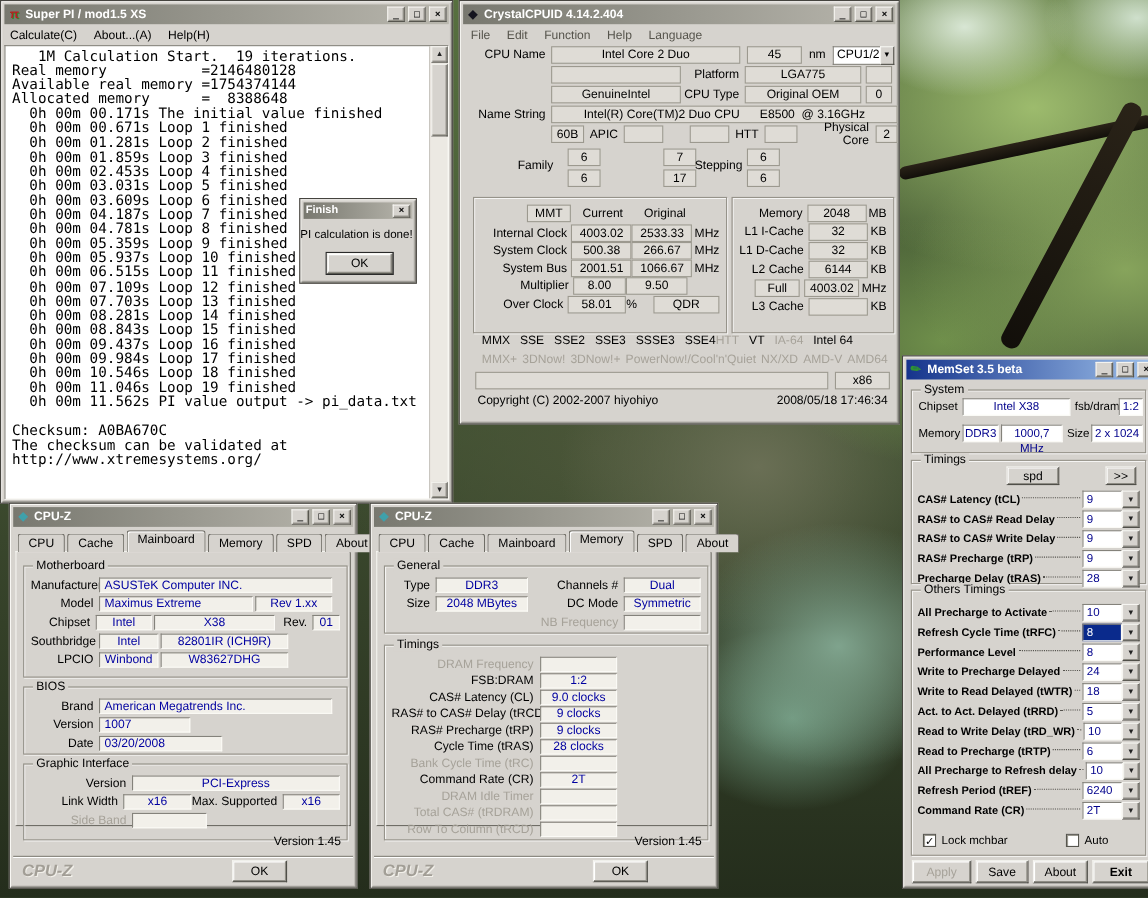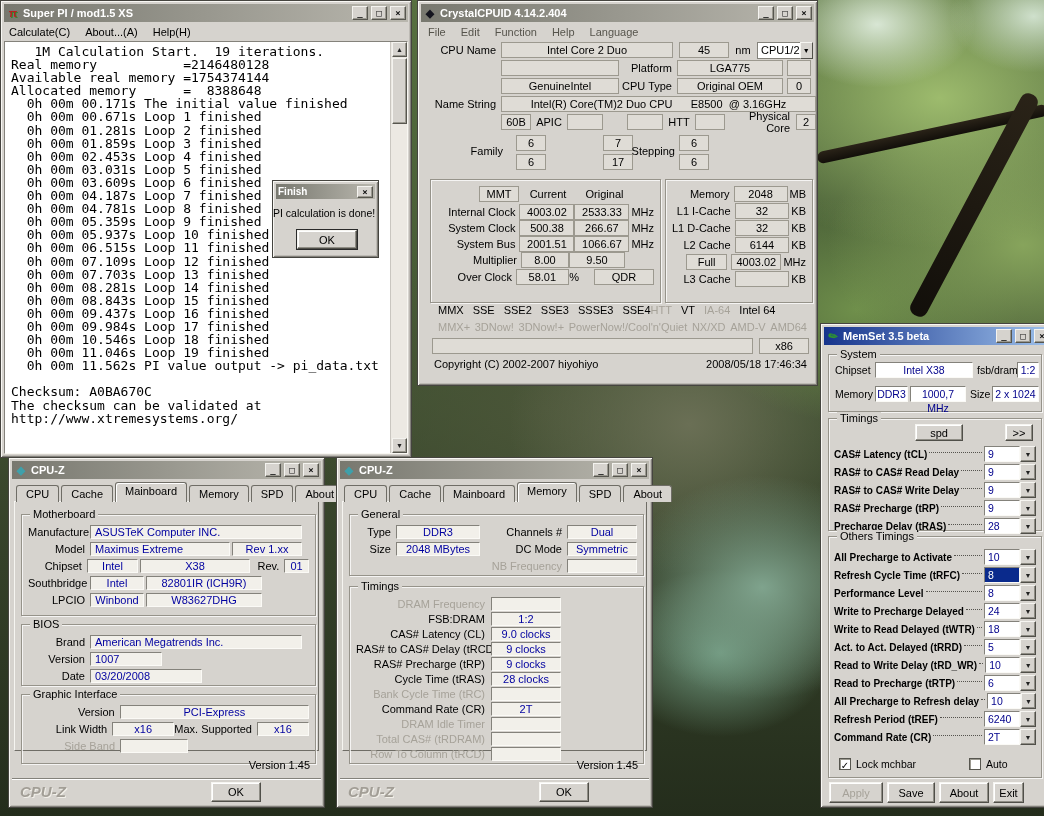--- a/index.html
+++ b/index.html
@@ -443,21 +443,21 @@
     </div>
     <div class="grp" style="left:6px;top:122px;width:295px;height:62px">
       <span class="lg">BIOS</span>
       <div class="gcol">
         <div class="frow">
           <span class="zlabel w62">Brand</span>
           <span class="fbox ta-l" style="width:212px">American Megatrends Inc.</span>
         </div>
         <div class="frow">
           <span class="zlabel w62">Version</span>
-          <span class="fbox ta-l" style="width:72px">1007</span>
+          <span class="fbox ta-l" style="width:83px">1007</span>
         </div>
         <div class="frow">
           <span class="zlabel w62">Date</span>
           <span class="fbox ta-l" style="width:112px">03/20/2008</span>
         </div>
       </div>
     </div>
     <div class="grp" style="left:6px;top:192px;width:295px;height:70px">
       <span class="lg">Graphic Interface</span>
       <div class="gcol">
@@ -755,14 +755,14 @@
     </div>
     <div class="chkrow" style="left:140px;bottom:7px">
       <span class="chk"></span>
       <span>Auto</span>
     </div>
   </div>
 
   <button class="btn ms-btn dim" style="left:8px;top:458px;width:54px">Apply</button>
   <button class="btn ms-btn" style="left:66px;top:458px;width:48px">Save</button>
   <button class="btn ms-btn" style="left:118px;top:458px;width:50px">About</button>
-  <button class="btn ms-btn" style="left:172px;top:458px;width:31px;font-weight:normal">Exit</button>
+  <button class="btn ms-btn" style="left:172px;top:458px;width:52px;font-weight:bold">Exit</button>
 </div>
 
 </body></html>

